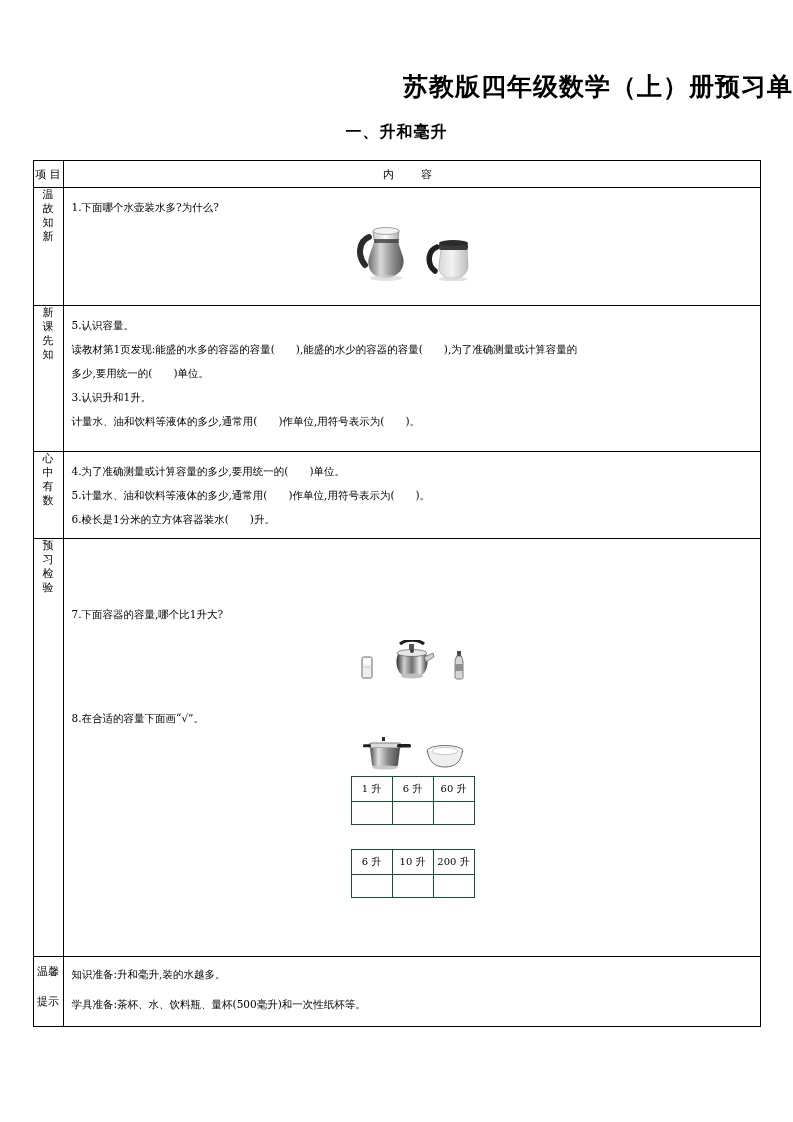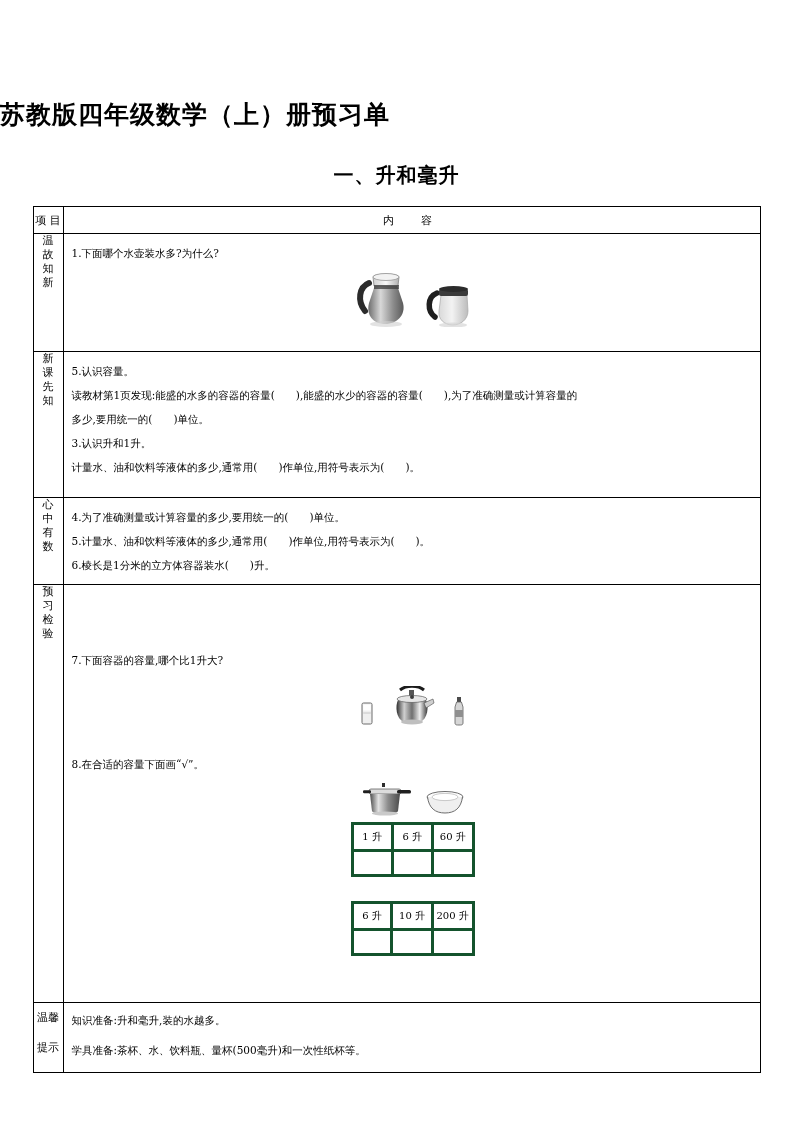--- a/index.html
+++ b/index.html
@@ -18,33 +18,33 @@
   .page {
     width: 793px;
     height: 1122px;
     box-sizing: border-box;
     padding: 0;
     position: relative;
   }
 
   
   .doc-title {
-    text-align: left;
+    text-align: right;
     font-size: 25px;
     font-weight: bold;
     letter-spacing: 1px;
     margin: 0;
-    padding-top: 98px;
+    padding-top: 70px;
     font-family: "DejaVu Serif", "Liberation Serif", serif;
   }
   .doc-subtitle {
     text-align: center;
-    font-size: 20px;
+    font-size: 16px;
     font-weight: bold;
-    margin: 12px;
+    margin: 0;
     padding-top: 19px;
     letter-spacing: 1px;
     font-family: "DejaVu Serif", "Liberation Serif", serif;
   }
   .doc-section {
     text-align: center;
     font-size: 14px;
     margin: 0;
     padding-top: 21px;
     letter-spacing: 2px;
@@ -126,21 +126,21 @@
   .containers7 { margin-top: 14px; gap: 16px; }
   .containers8 { margin-top: 6px; gap: 12px; }
 
   
   .mini-table {
     border-collapse: collapse;
     margin: 6px auto 0 auto;
     table-layout: fixed;
   }
   .mini-table td {
-    border: 3px solid #14532d;
+    border: 1px solid #14532d;
     text-align: center;
     font-size: 10px;
     height: 19px;
     width: 40px;
     font-family: "DejaVu Serif", "Liberation Serif", serif;
     padding: 0;
   }
   .mini-table td.blank { height: 22px; }
   .mt-block { width: 124px; margin: 0 auto; }
   .mt-spacer { height: 18px; }

